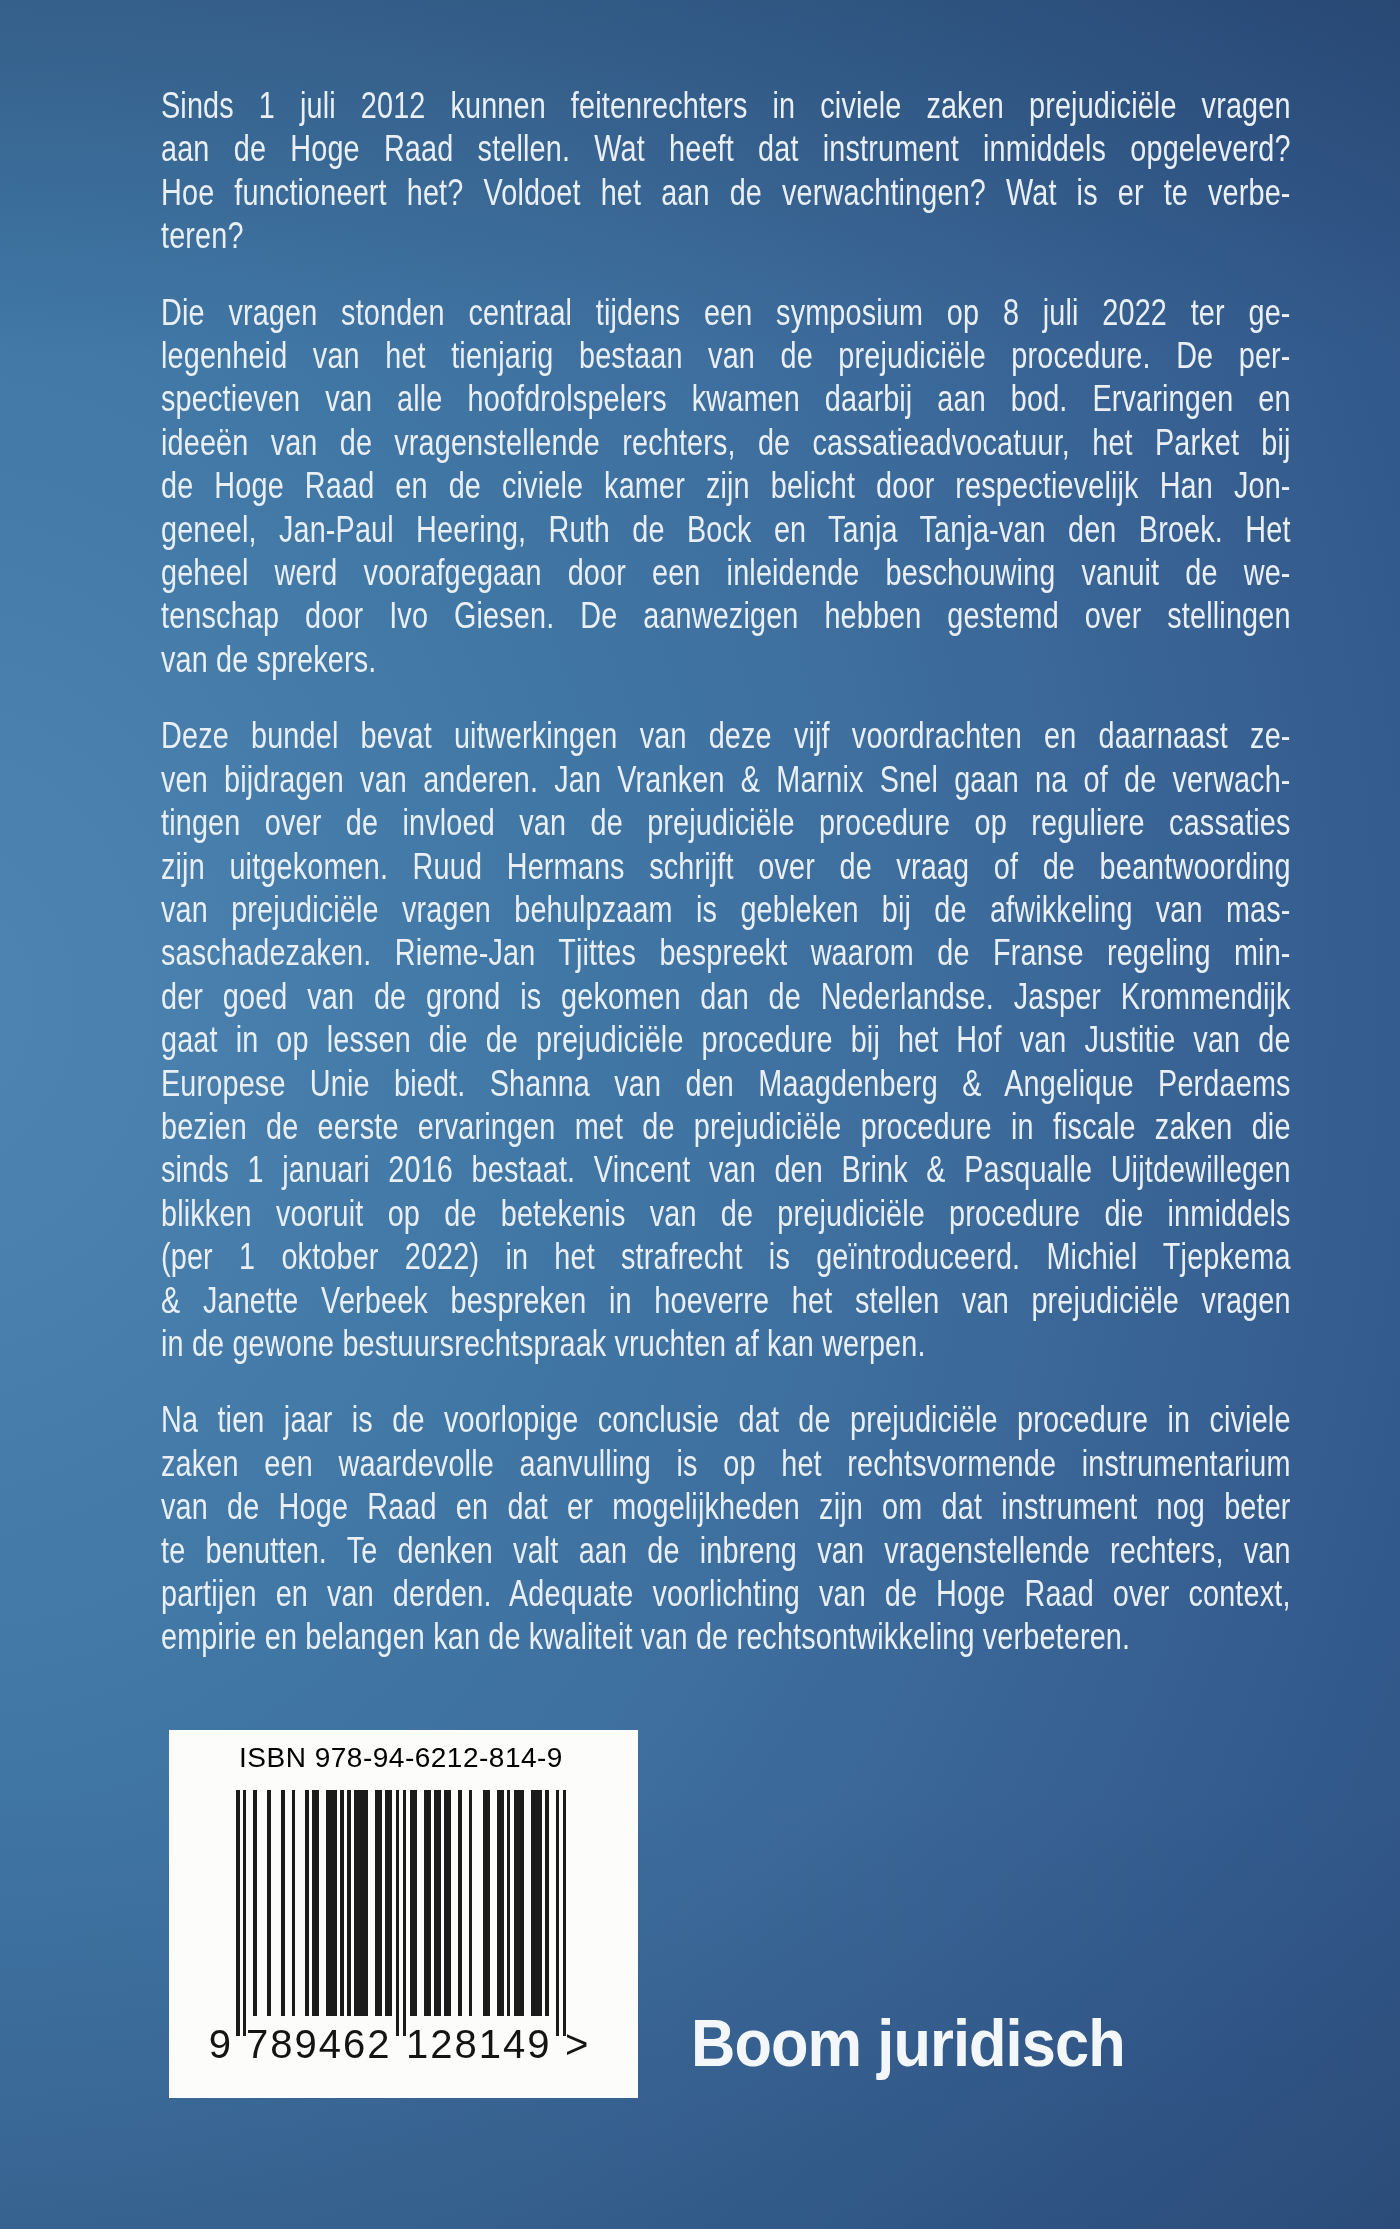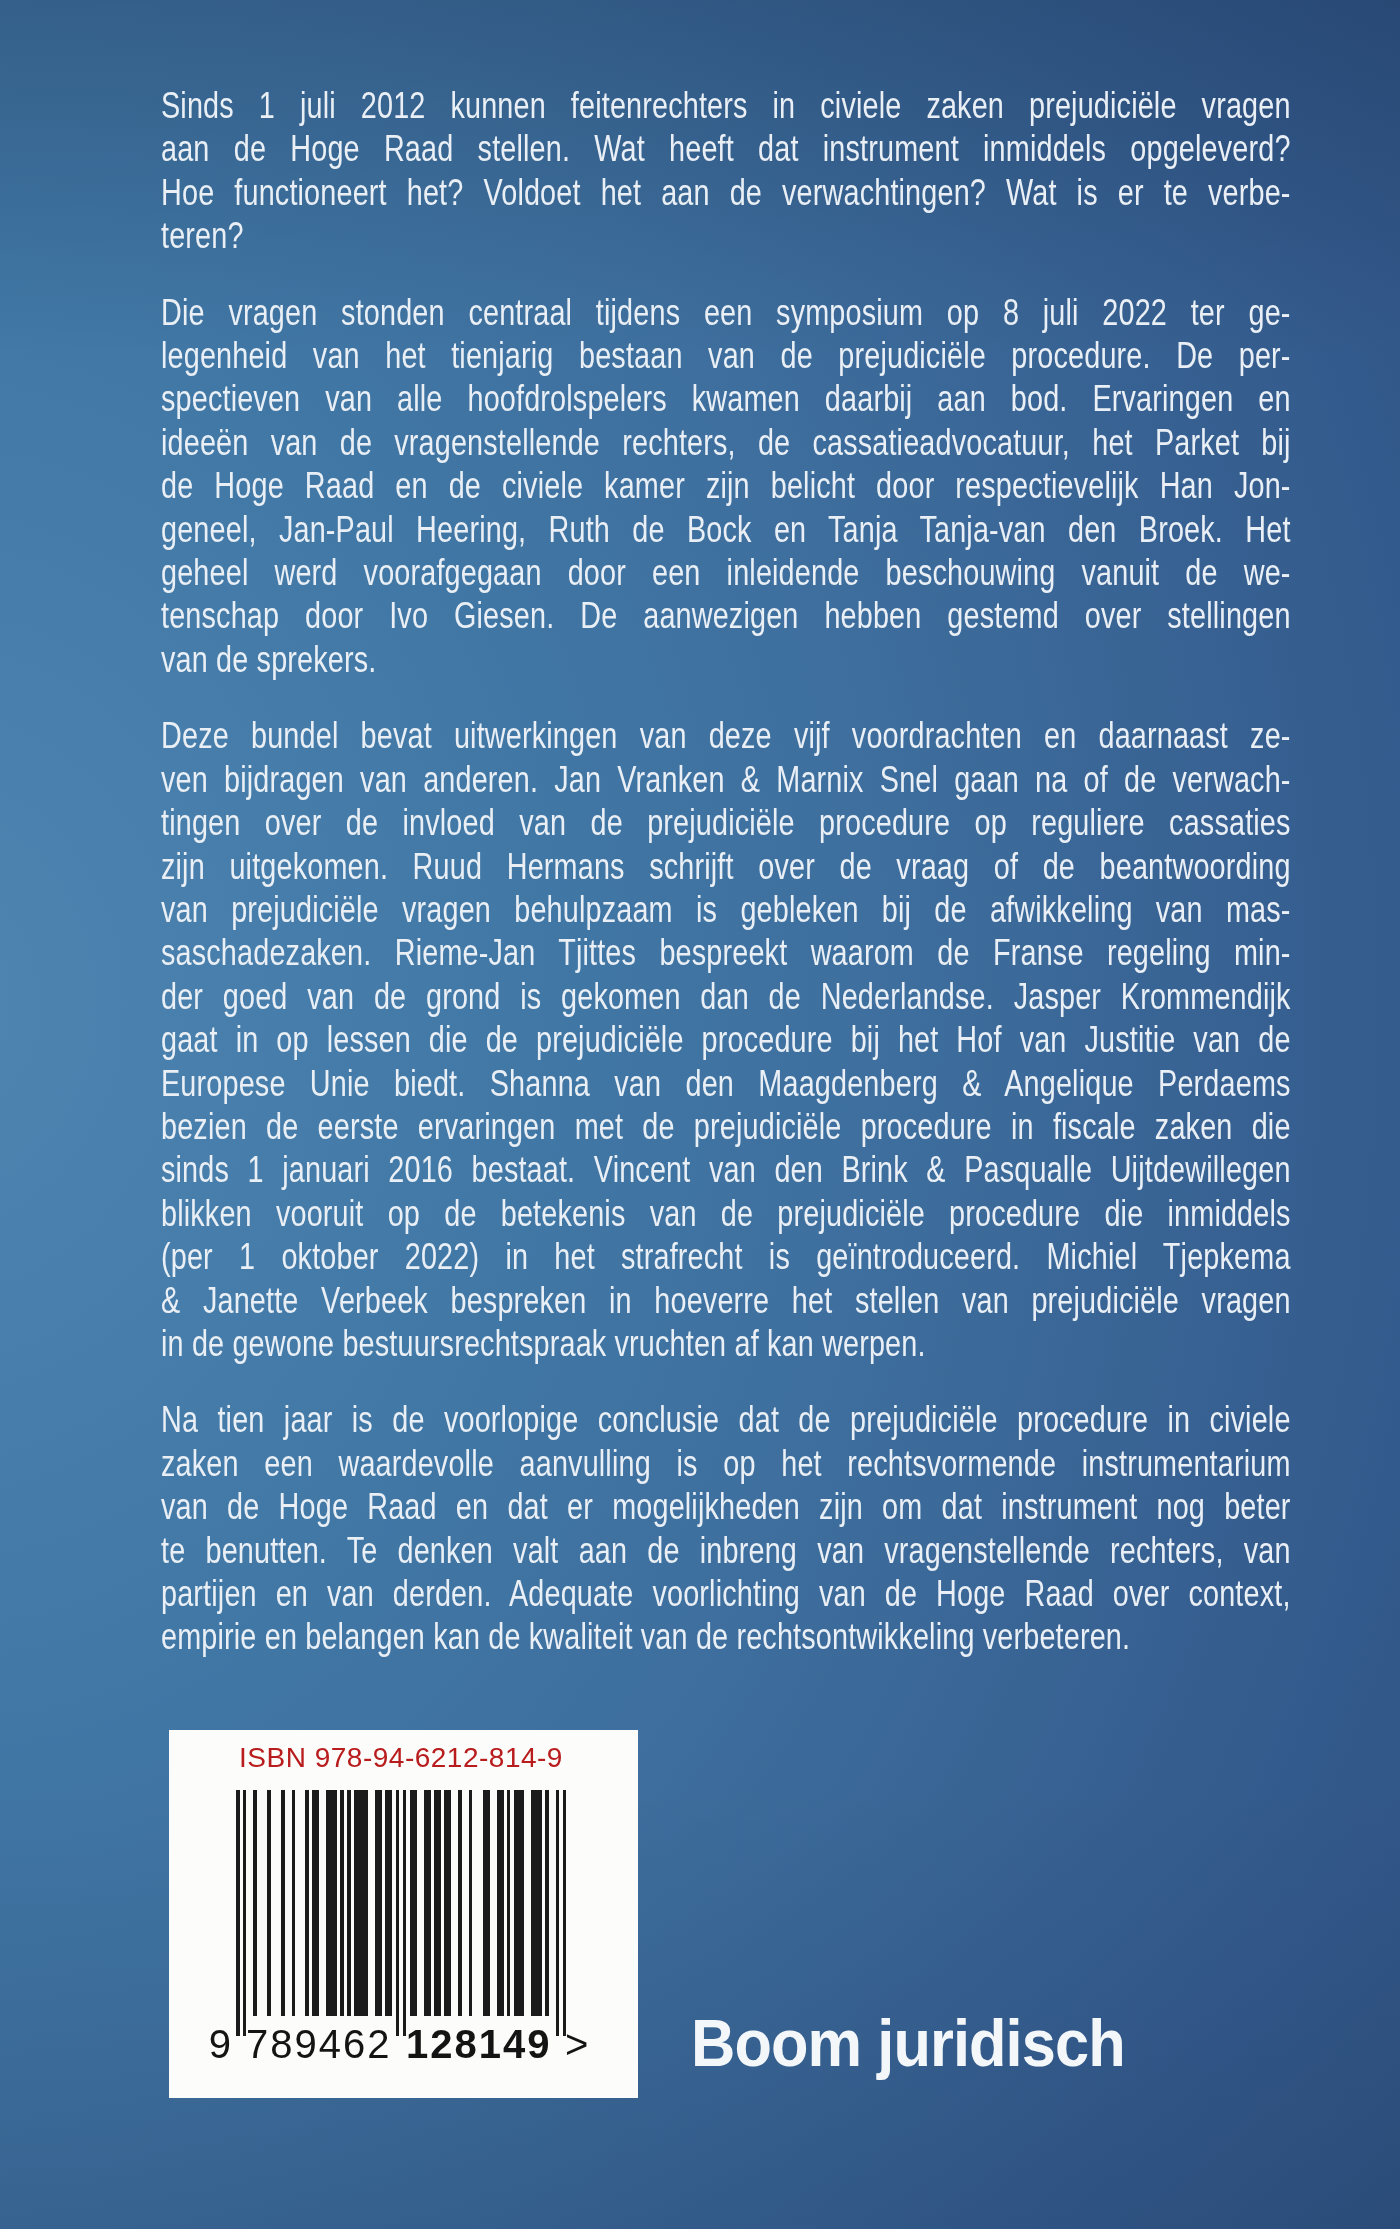--- a/index.html
+++ b/index.html
@@ -24,34 +24,34 @@
     white-space:normal;
   }
   .line.last{text-align-last:left;}
   
   .isbn-box{
     position:absolute;left:123px;top:1730px;width:469px;height:368px;
     background:#fcfcfa;
   }
   .isbn-label{
     position:absolute;left:67px;top:12px;width:330px;
-    text-align:center;color:#b91c1c;font-size:28px;letter-spacing:0.5px;
+    text-align:center;color:#000000;font-size:28px;letter-spacing:0.5px;
     white-space:nowrap;
   }
   .barcode{
     position:absolute;left:67px;top:60px;width:330px;height:246px;display:block;
   }
   .digits{
     position:absolute;left:0;top:292px;width:469px;height:50px;
     color:#141414;font-size:40px;
   }
   .digits span{position:absolute;top:0;display:block;}
   .d9  {left:18px;width:44px;text-align:right;}
   .dg1 {left:77px;width:143px;text-align:left;letter-spacing:2px;}
-  .dg2 {left:237px;width:143px;text-align:center;letter-spacing:2px;font-weight:bold;}
+  .dg2 {left:237px;width:143px;text-align:center;letter-spacing:2px;}
   .dend{left:396px;width:60px;text-align:left;}
   
   .publisher{
     position:absolute;left:645px;top:2005px;
     color:#f4f7fa;font-size:66px;font-weight:700;letter-spacing:-1px;
     transform:scaleX(0.93);transform-origin:left top;
     white-space:nowrap;
   }
 </style>
 </head>

